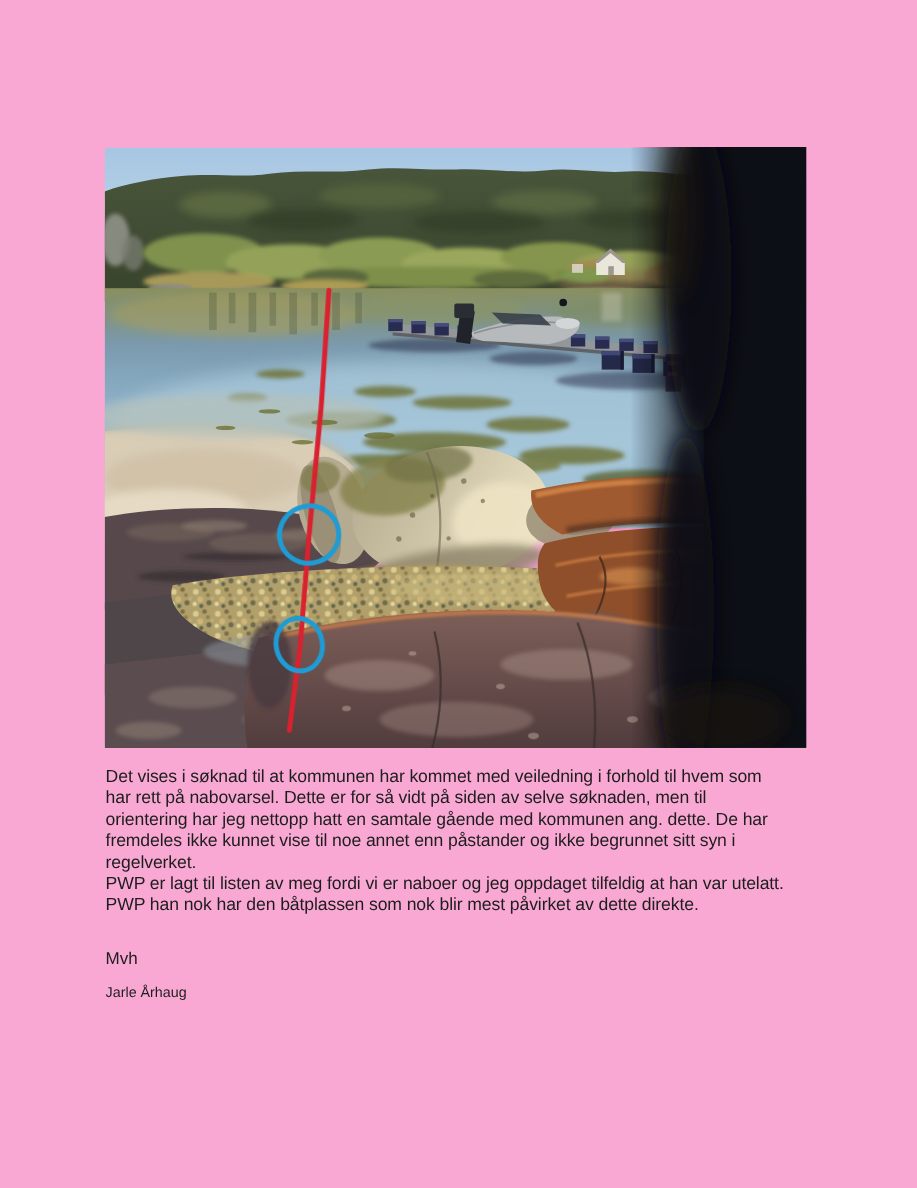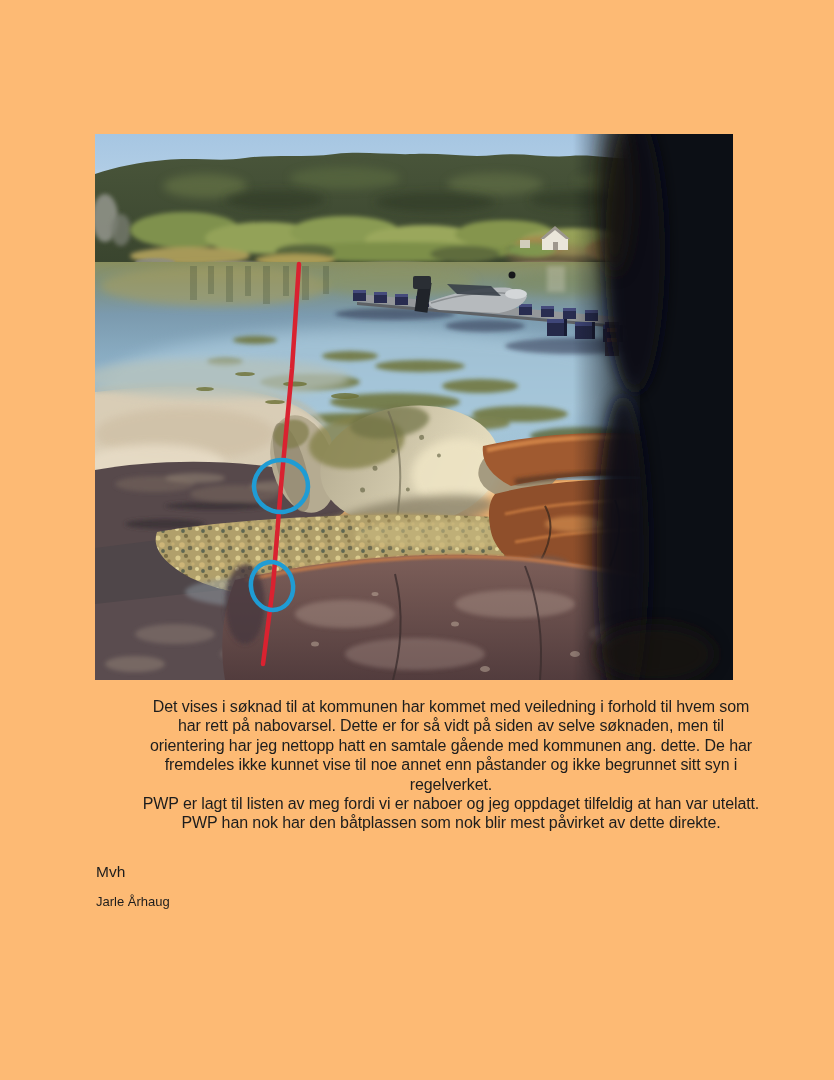--- a/index.html
+++ b/index.html
@@ -3,21 +3,21 @@
 <meta charset="utf-8">
 <style>
   html, body { margin: 0; padding: 0; }
   body {
     width: 834px; height: 1080px;
     background: #ffffff;
     font-family: "Liberation Sans", "DejaVu Sans", sans-serif;
     position: relative;
     overflow: hidden;
   }
-  .page { position: absolute; inset: 0; background: #fdba74; text-align: center; }
+  .page { position: absolute; inset: 0; background: #f9a8d4; }
   .photo-figure {
     position: absolute; left: 95px; top: 134px;
     width: 638px; height: 546px;
     overflow: hidden;
   }
   .photo-figure svg { display: block; }
   .letter-body {
     position: absolute; left: 96px; top: 697px;
     width: 710px;
     font-size: 16px; line-height: 19.4px;

